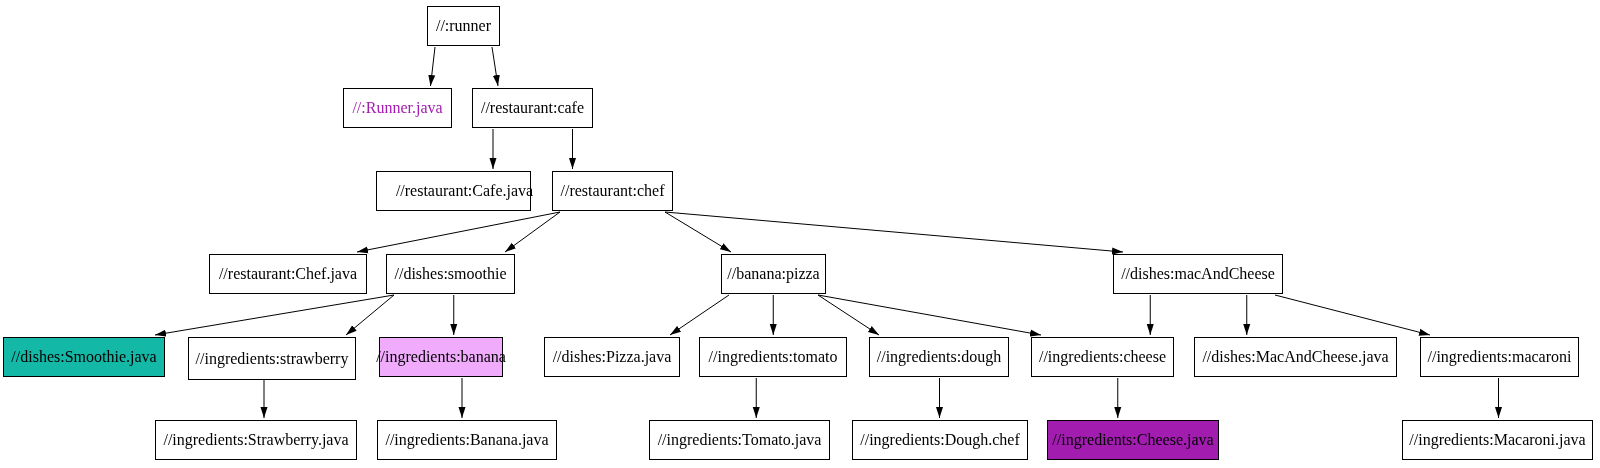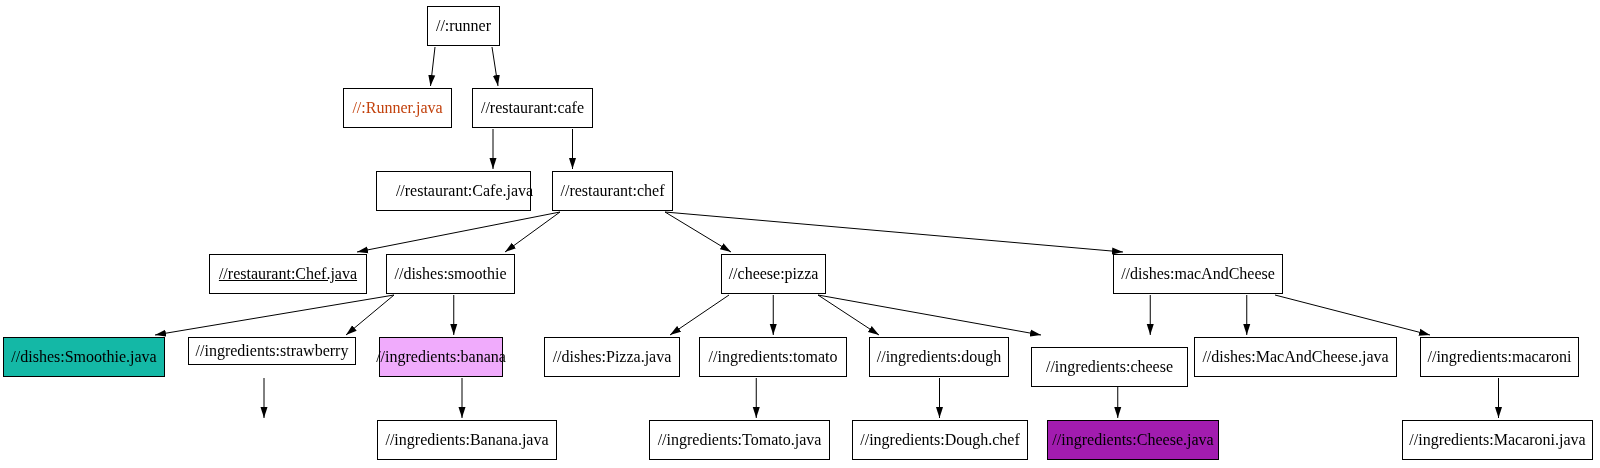--- a/index.html
+++ b/index.html
@@ -74,36 +74,37 @@
         <line x1="939.5" y1="378" x2="939.5" y2="418" stroke="#000000" stroke-width="1" marker-end="url(#arrowhead)"></line>
         <line x1="1117.75" y1="378" x2="1117.75" y2="418" stroke="#000000" stroke-width="1" marker-end="url(#arrowhead)"></line>
         <line x1="1150.25" y1="295" x2="1150.25" y2="335" stroke="#000000" stroke-width="1" marker-end="url(#arrowhead)"></line>
         <line x1="1246.75" y1="295" x2="1246.75" y2="335" stroke="#000000" stroke-width="1" marker-end="url(#arrowhead)"></line>
         <line x1="1275" y1="295" x2="1430" y2="335" stroke="#000000" stroke-width="1" marker-end="url(#arrowhead)"></line>
         <line x1="1498.5" y1="378" x2="1498.5" y2="418" stroke="#000000" stroke-width="1" marker-end="url(#arrowhead)"></line>
       </g>
   </svg>
   <div class="node-layer">
       <div class="node" style="left: 427px; top: 6px; width: 73px; height: 40px; background: rgb(255, 255, 255); border-color: rgb(0, 0, 0); color: rgb(0, 0, 0);">//:runner</div>
-      <div class="node" style="left: 343px; top: 88px; width: 109px; height: 40px; background: rgb(255, 255, 255); border-color: rgb(0, 0, 0); color: #c2410c;">//:Runner.java</div>
+      <div class="node" style="left: 343px; top: 88px; width: 109px; height: 40px; background: rgb(255, 255, 255); border-color: rgb(0, 0, 0); color: #a21caf;">//:Runner.java</div>
       <div class="node" style="left: 472px; top: 88px; width: 121px; height: 40px; background: rgb(255, 255, 255); border-color: rgb(0, 0, 0); color: rgb(0, 0, 0);">//restaurant:cafe</div>
       <div class="node" style="left: 376px; top: 171px; width: 155px; height: 40px; background: rgb(255, 255, 255); border-color: rgb(0, 0, 0); color: rgb(0, 0, 0); padding-left: 22px;">//restaurant:Cafe.java</div>
       <div class="node" style="left: 552px; top: 171px; width: 121px; height: 40px; background: rgb(255, 255, 255); border-color: rgb(0, 0, 0); color: rgb(0, 0, 0);">//restaurant:chef</div>
-      <div class="node" style="left: 209px; top: 254px; width: 158px; height: 40px; background: rgb(255, 255, 255); border-color: rgb(0, 0, 0); color: rgb(0, 0, 0); text-decoration: underline;">//restaurant:Chef.java</div>
+      <div class="node" style="left: 209px; top: 254px; width: 158px; height: 40px; background: rgb(255, 255, 255); border-color: rgb(0, 0, 0); color: rgb(0, 0, 0);">//restaurant:Chef.java</div>
       <div class="node" style="left: 386px; top: 254px; width: 129px; height: 40px; background: rgb(255, 255, 255); border-color: rgb(0, 0, 0); color: rgb(0, 0, 0);">//dishes:smoothie</div>
-      <div class="node" style="left: 721px; top: 254px; width: 105px; height: 40px; background: rgb(255, 255, 255); border-color: rgb(0, 0, 0); color: rgb(0, 0, 0);">//cheese:pizza</div>
+      <div class="node" style="left: 721px; top: 254px; width: 105px; height: 40px; background: rgb(255, 255, 255); border-color: rgb(0, 0, 0); color: rgb(0, 0, 0);">//banana:pizza</div>
       <div class="node" style="left: 1113px; top: 254px; width: 170px; height: 40px; background: rgb(255, 255, 255); border-color: rgb(0, 0, 0); color: rgb(0, 0, 0);">//dishes:macAndCheese</div>
       <div class="node" style="left: 3px; top: 337px; width: 162px; height: 40px; background: #14b8a6; border-color: rgb(0, 0, 0); color: rgb(0, 0, 0);">//dishes:Smoothie.java</div>
-      <div class="node" style="left: 188px; top: 337px; width: 168px; height: 28px; background: rgb(255, 255, 255); border-color: rgb(0, 0, 0); color: rgb(0, 0, 0);">//ingredients:strawberry</div>
+      <div class="node" style="left: 188px; top: 337px; width: 168px; height: 43px; background: rgb(255, 255, 255); border-color: rgb(0, 0, 0); color: rgb(0, 0, 0);">//ingredients:strawberry</div>
       <div class="node" style="left: 379px; top: 337px; width: 124px; height: 40px; background: #f0abfc; border-color: rgb(0, 0, 0); color: rgb(0, 0, 0);">//ingredients:banana</div>
       <div class="node" style="left: 544px; top: 337px; width: 136px; height: 40px; background: rgb(255, 255, 255); border-color: rgb(0, 0, 0); color: rgb(0, 0, 0);">//dishes:Pizza.java</div>
       <div class="node" style="left: 699px; top: 337px; width: 148px; height: 40px; background: rgb(255, 255, 255); border-color: rgb(0, 0, 0); color: rgb(0, 0, 0);">//ingredients:tomato</div>
       <div class="node" style="left: 869px; top: 337px; width: 140px; height: 40px; background: rgb(255, 255, 255); border-color: rgb(0, 0, 0); color: rgb(0, 0, 0);">//ingredients:dough</div>
-      <div class="node" style="left: 1031px; top: 347px; width: 157px; height: 40px; background: rgb(255, 255, 255); border-color: rgb(0, 0, 0); color: rgb(0, 0, 0);">//ingredients:cheese</div>
+      <div class="node" style="left: 1031px; top: 337px; width: 143px; height: 40px; background: rgb(255, 255, 255); border-color: rgb(0, 0, 0); color: rgb(0, 0, 0);">//ingredients:cheese</div>
       <div class="node" style="left: 1194px; top: 337px; width: 203px; height: 40px; background: rgb(255, 255, 255); border-color: rgb(0, 0, 0); color: rgb(0, 0, 0);">//dishes:MacAndCheese.java</div>
       <div class="node" style="left: 1420px; top: 337px; width: 159px; height: 40px; background: rgb(255, 255, 255); border-color: rgb(0, 0, 0); color: rgb(0, 0, 0);">//ingredients:macaroni</div>
+      <div class="node" style="left: 155px; top: 420px; width: 202px; height: 40px; background: rgb(255, 255, 255); border-color: rgb(0, 0, 0); color: rgb(0, 0, 0);">//ingredients:Strawberry.java</div>
       <div class="node" style="left: 377px; top: 420px; width: 180px; height: 40px; background: rgb(255, 255, 255); border-color: rgb(0, 0, 0); color: rgb(0, 0, 0);">//ingredients:Banana.java</div>
       <div class="node" style="left: 649px; top: 420px; width: 181px; height: 40px; background: rgb(255, 255, 255); border-color: rgb(0, 0, 0); color: rgb(0, 0, 0);">//ingredients:Tomato.java</div>
       <div class="node" style="left: 852px; top: 420px; width: 176px; height: 40px; background: rgb(255, 255, 255); border-color: rgb(0, 0, 0); color: rgb(0, 0, 0);">//ingredients:Dough.chef</div>
       <div class="node" style="left: 1047px; top: 420px; width: 172px; height: 40px; background: #a21caf; border-color: rgb(0, 0, 0); color: rgb(0, 0, 0);">//ingredients:Cheese.java</div>
       <div class="node" style="left: 1402px; top: 420px; width: 191px; height: 40px; background: rgb(255, 255, 255); border-color: rgb(0, 0, 0); color: rgb(0, 0, 0);">//ingredients:Macaroni.java</div>
     </div>
 </div>
 
 </body></html>

